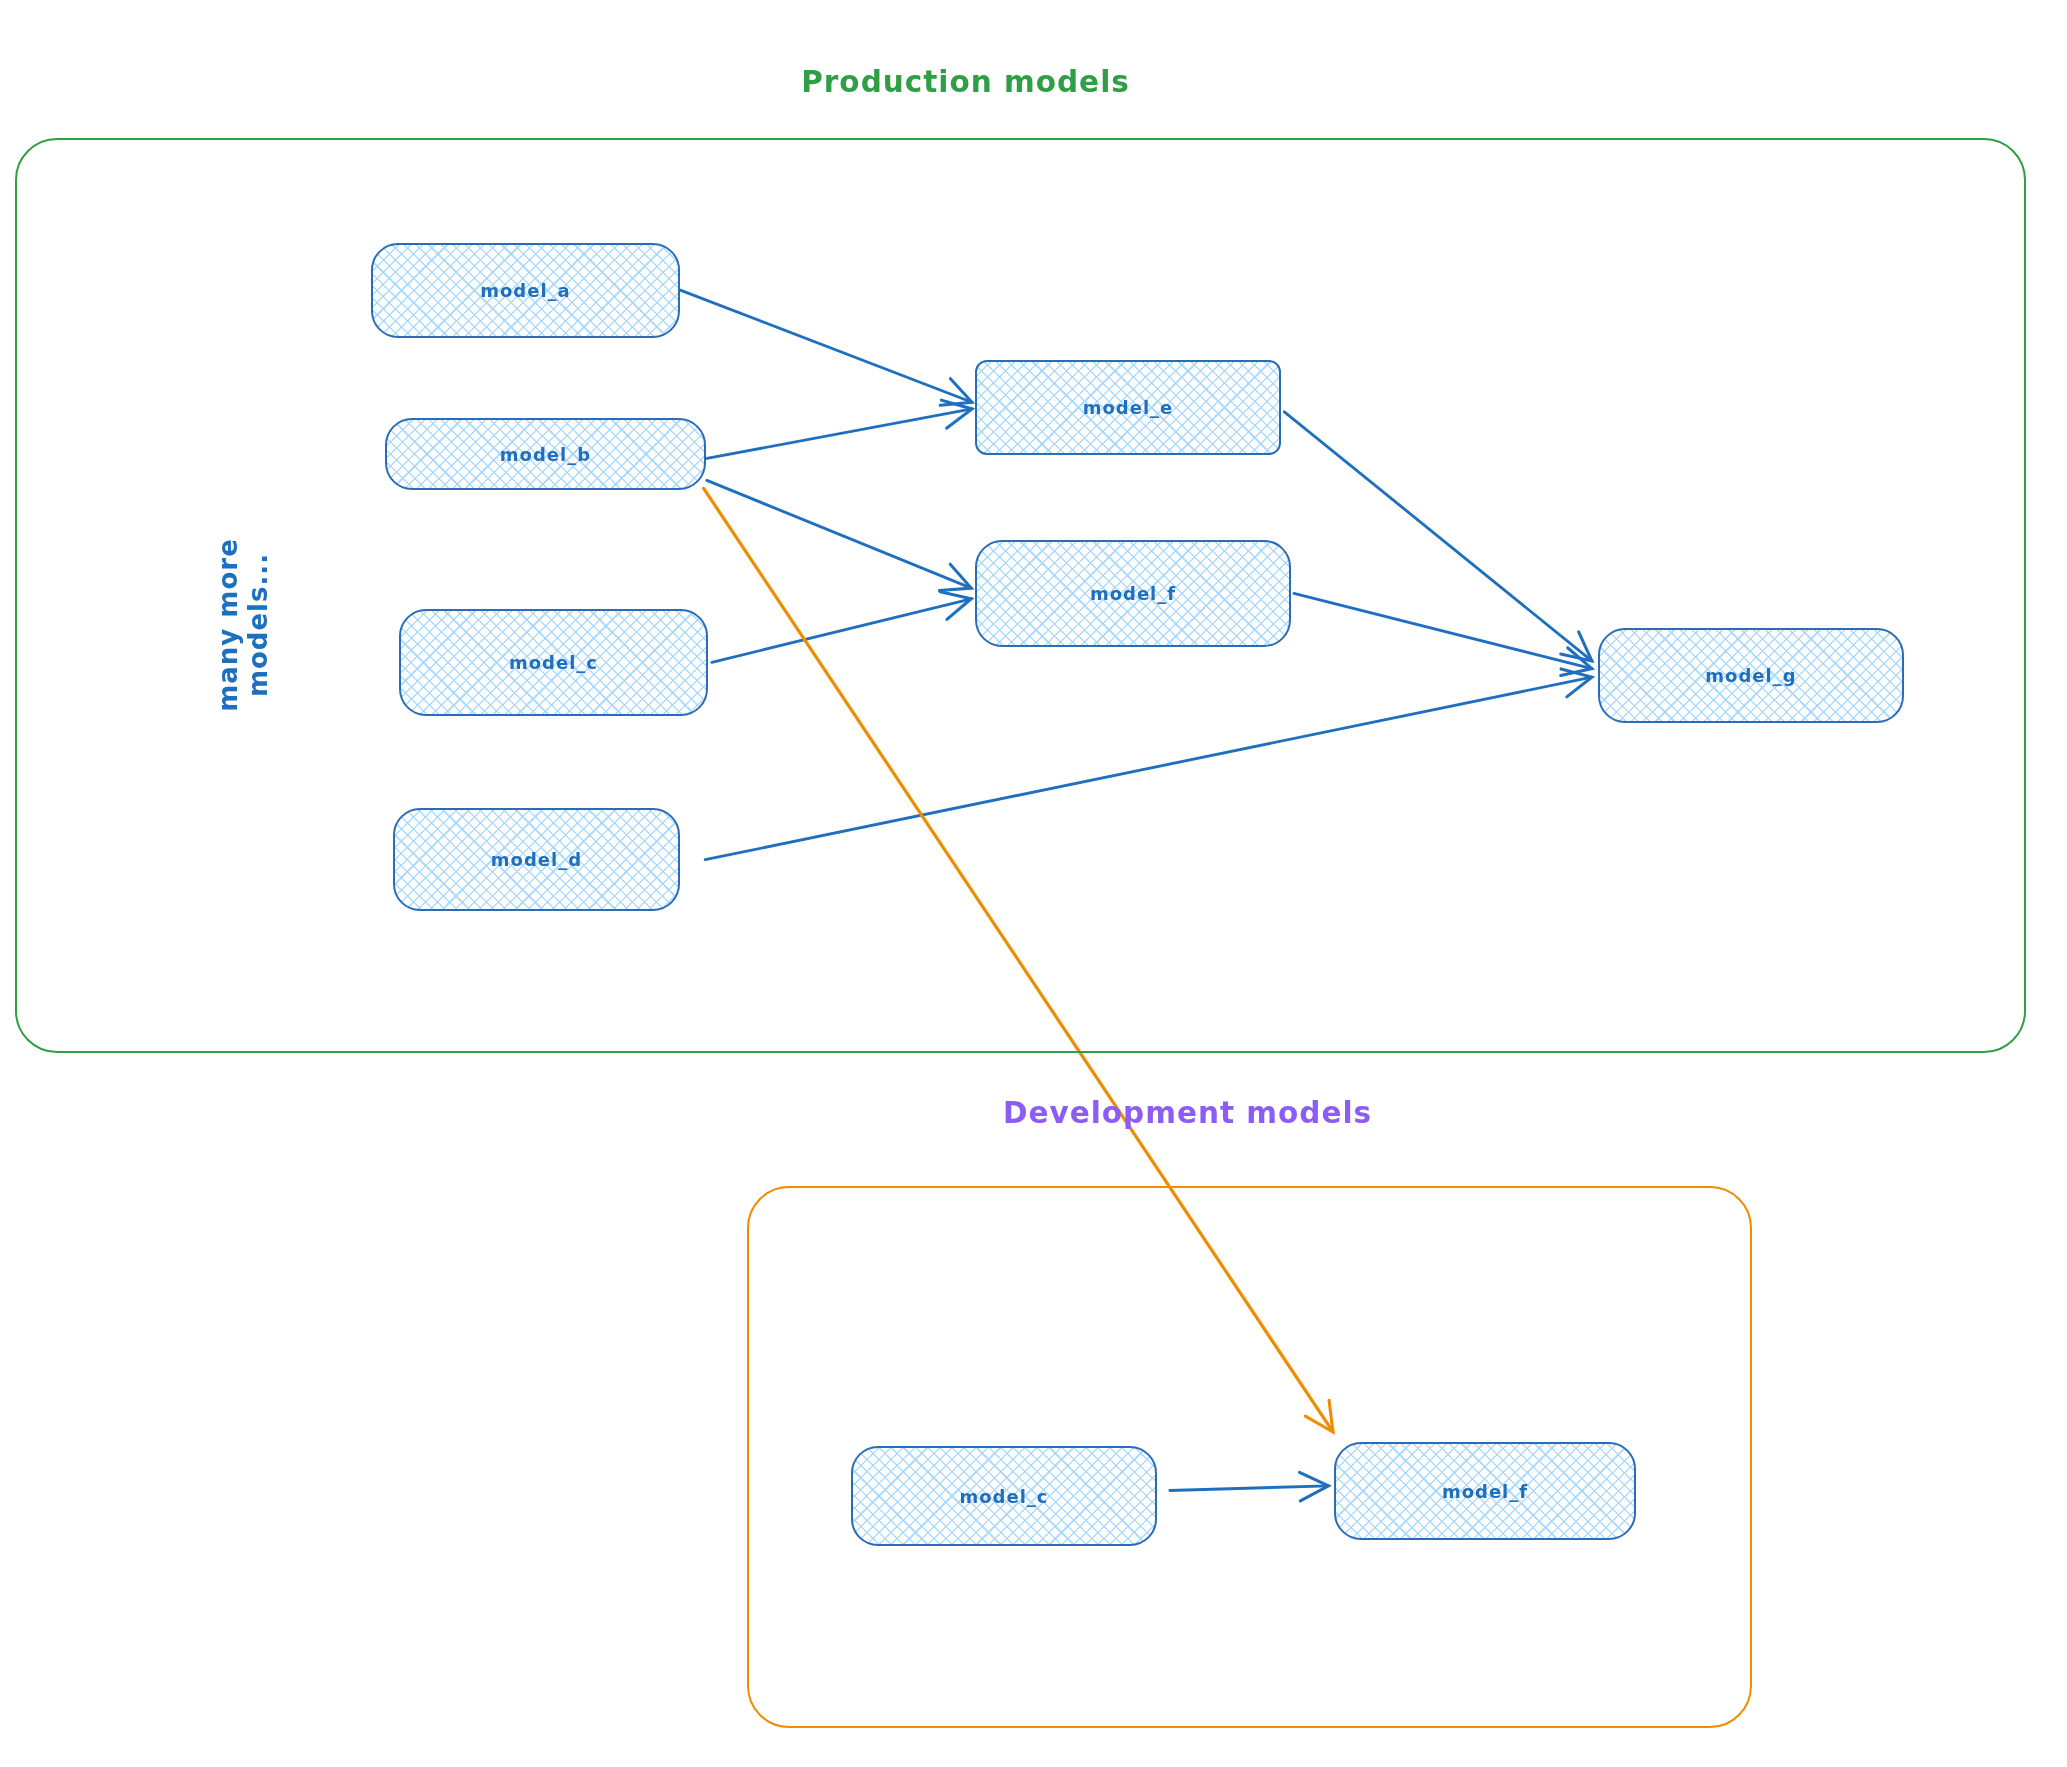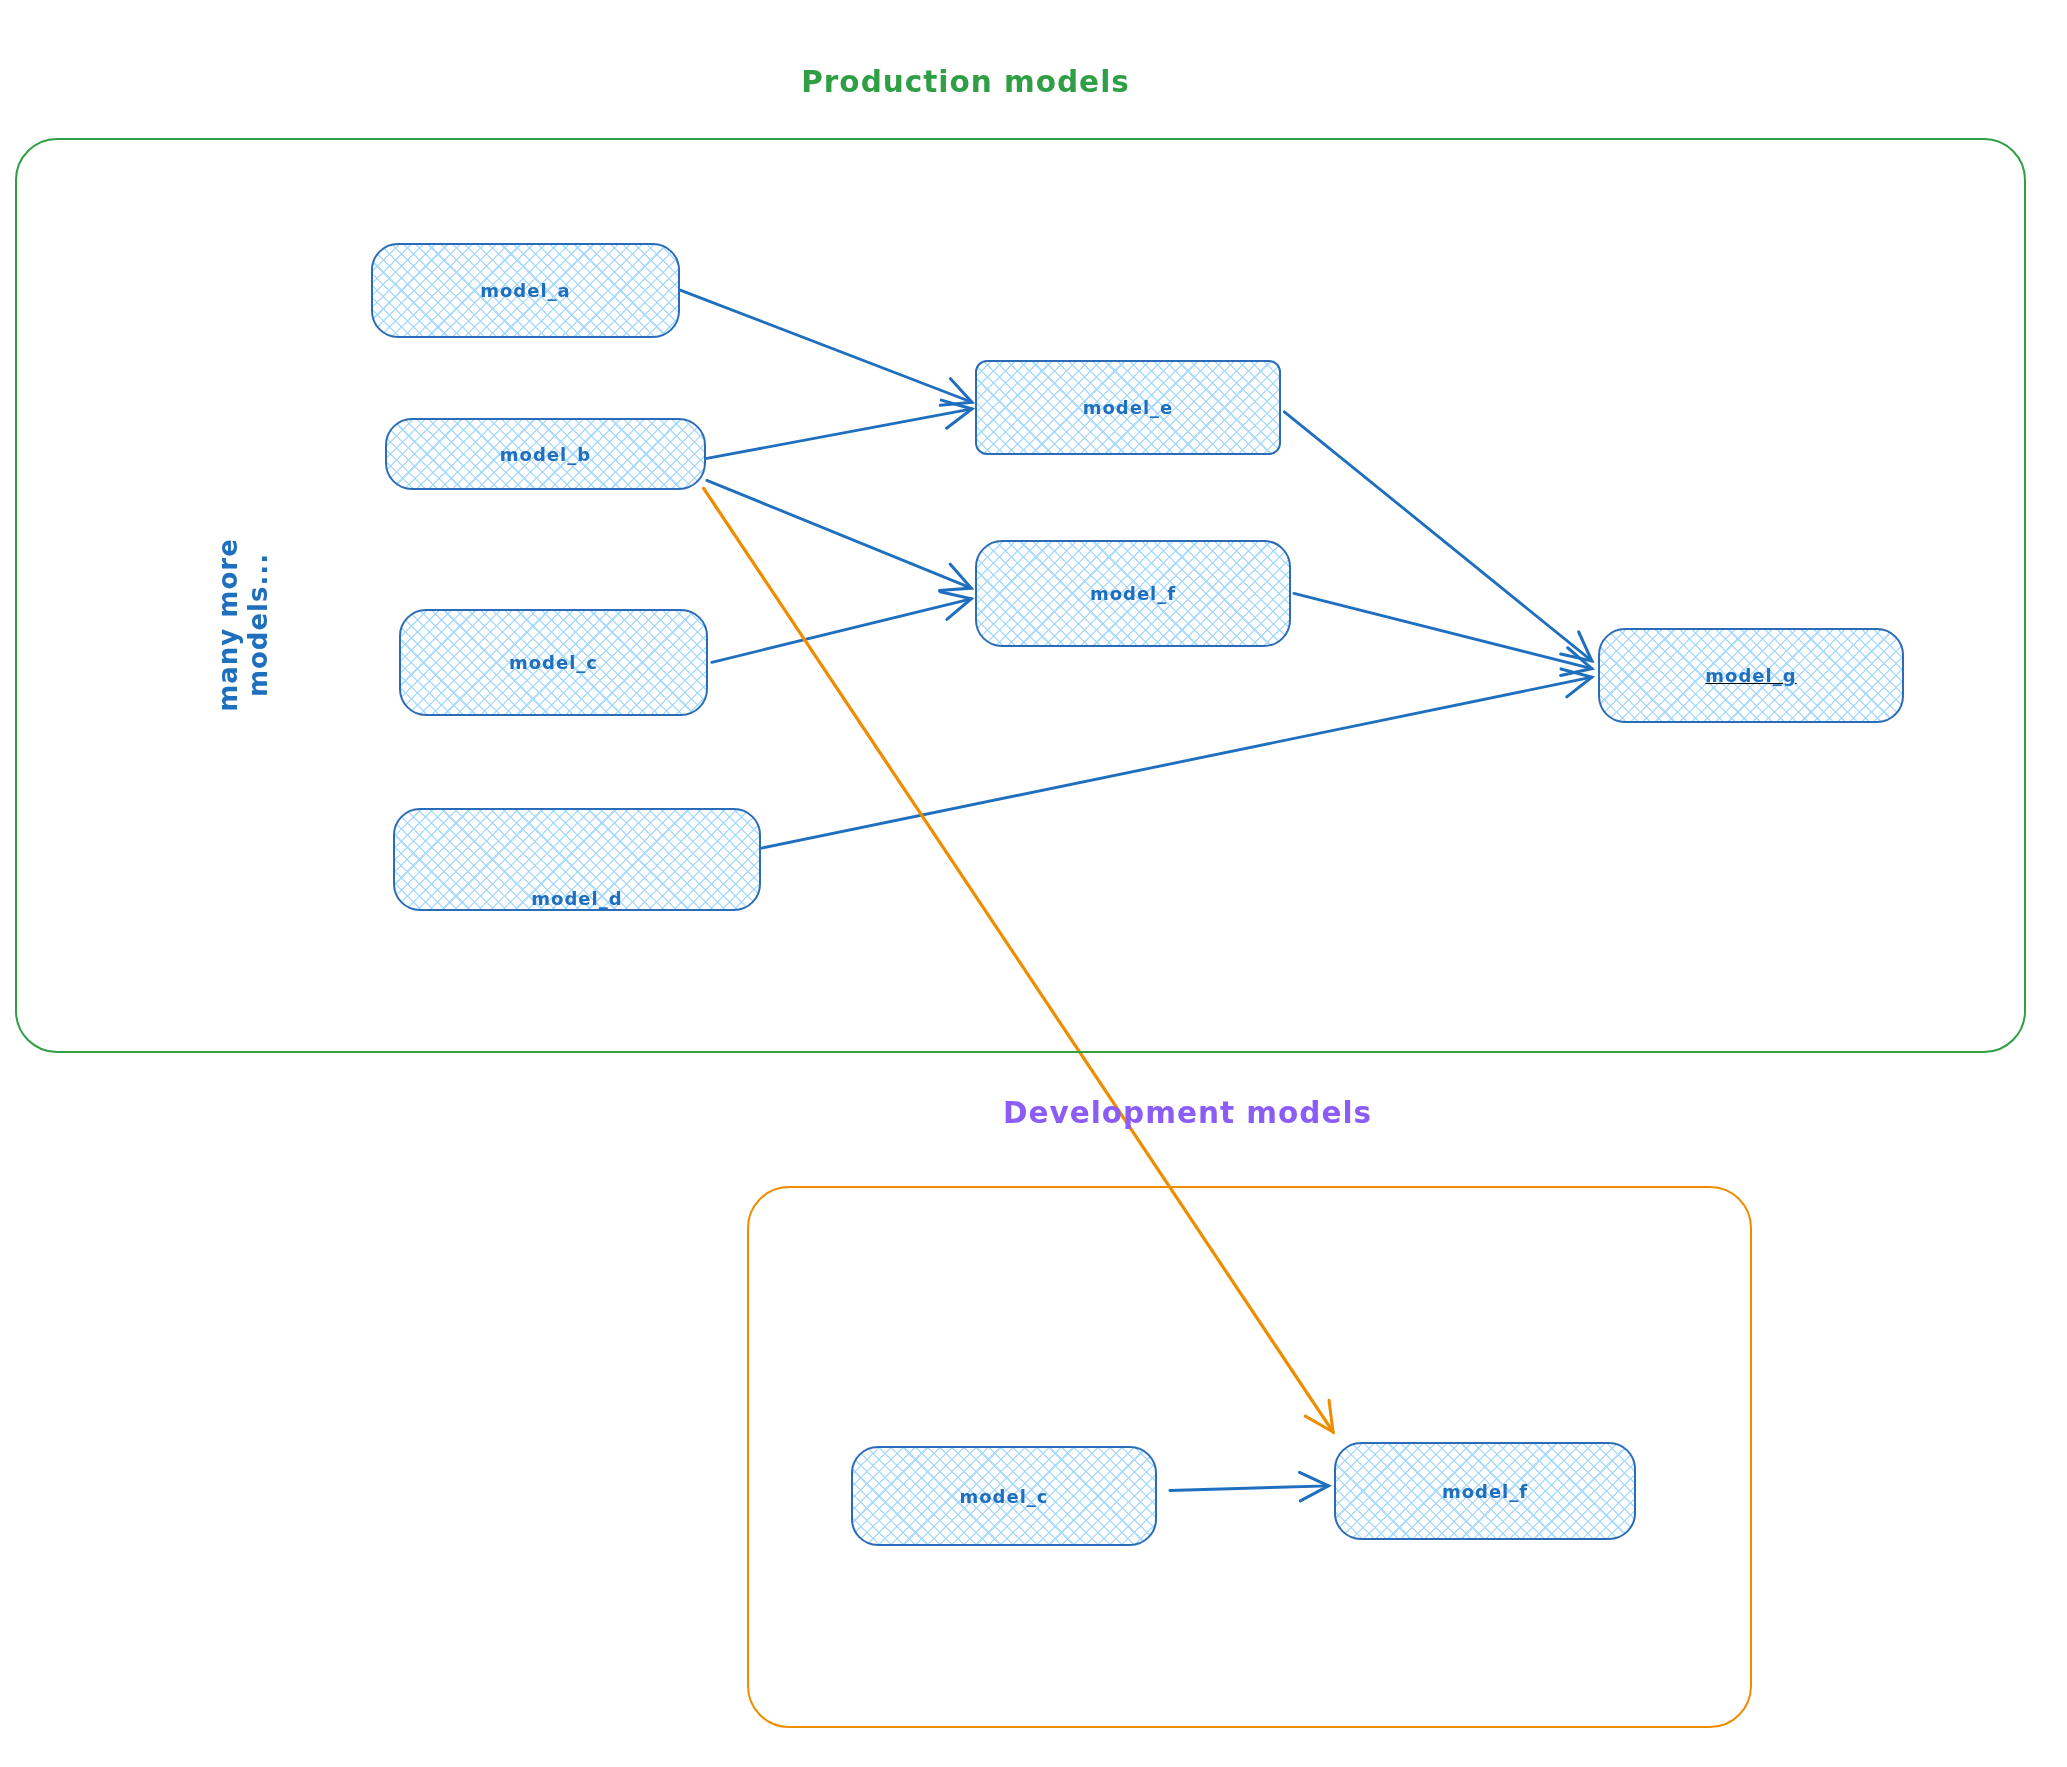--- a/index.html
+++ b/index.html
@@ -58,24 +58,24 @@
   }
   .node-label{
     color:#1f6fbf;
     font-size:18px;
     font-weight:600;
     letter-spacing:1px;
   }
   #n-prod-a{left:371px;top:243px;width:309px;height:95px;}
   #n-prod-b{left:385px;top:418px;width:321px;height:72px;}
   #n-prod-c{left:399px;top:609px;width:309px;height:107px;}
-  #n-prod-d{left:393px;top:808px;width:368px;height:103px;align-items:flex-end;}
+  #n-prod-d{left:393px;top:808px;width:287px;height:103px;}
   #n-prod-e{left:975px;top:360px;width:306px;height:95px;border-radius:12px;}
   #n-prod-f{left:975px;top:540px;width:316px;height:107px;}
-  #n-prod-g{left:1598px;top:628px;width:306px;height:95px;text-decoration:underline;}
+  #n-prod-g{left:1598px;top:628px;width:306px;height:95px;}
   #n-dev-c{left:851px;top:1446px;width:306px;height:100px;}
   #n-dev-f{left:1334px;top:1442px;width:302px;height:98px;}
 
   
   #edges{
     position:absolute;left:0;top:0;width:2068px;height:1767px;
     pointer-events:none;
   }
 </style>
 </head>

